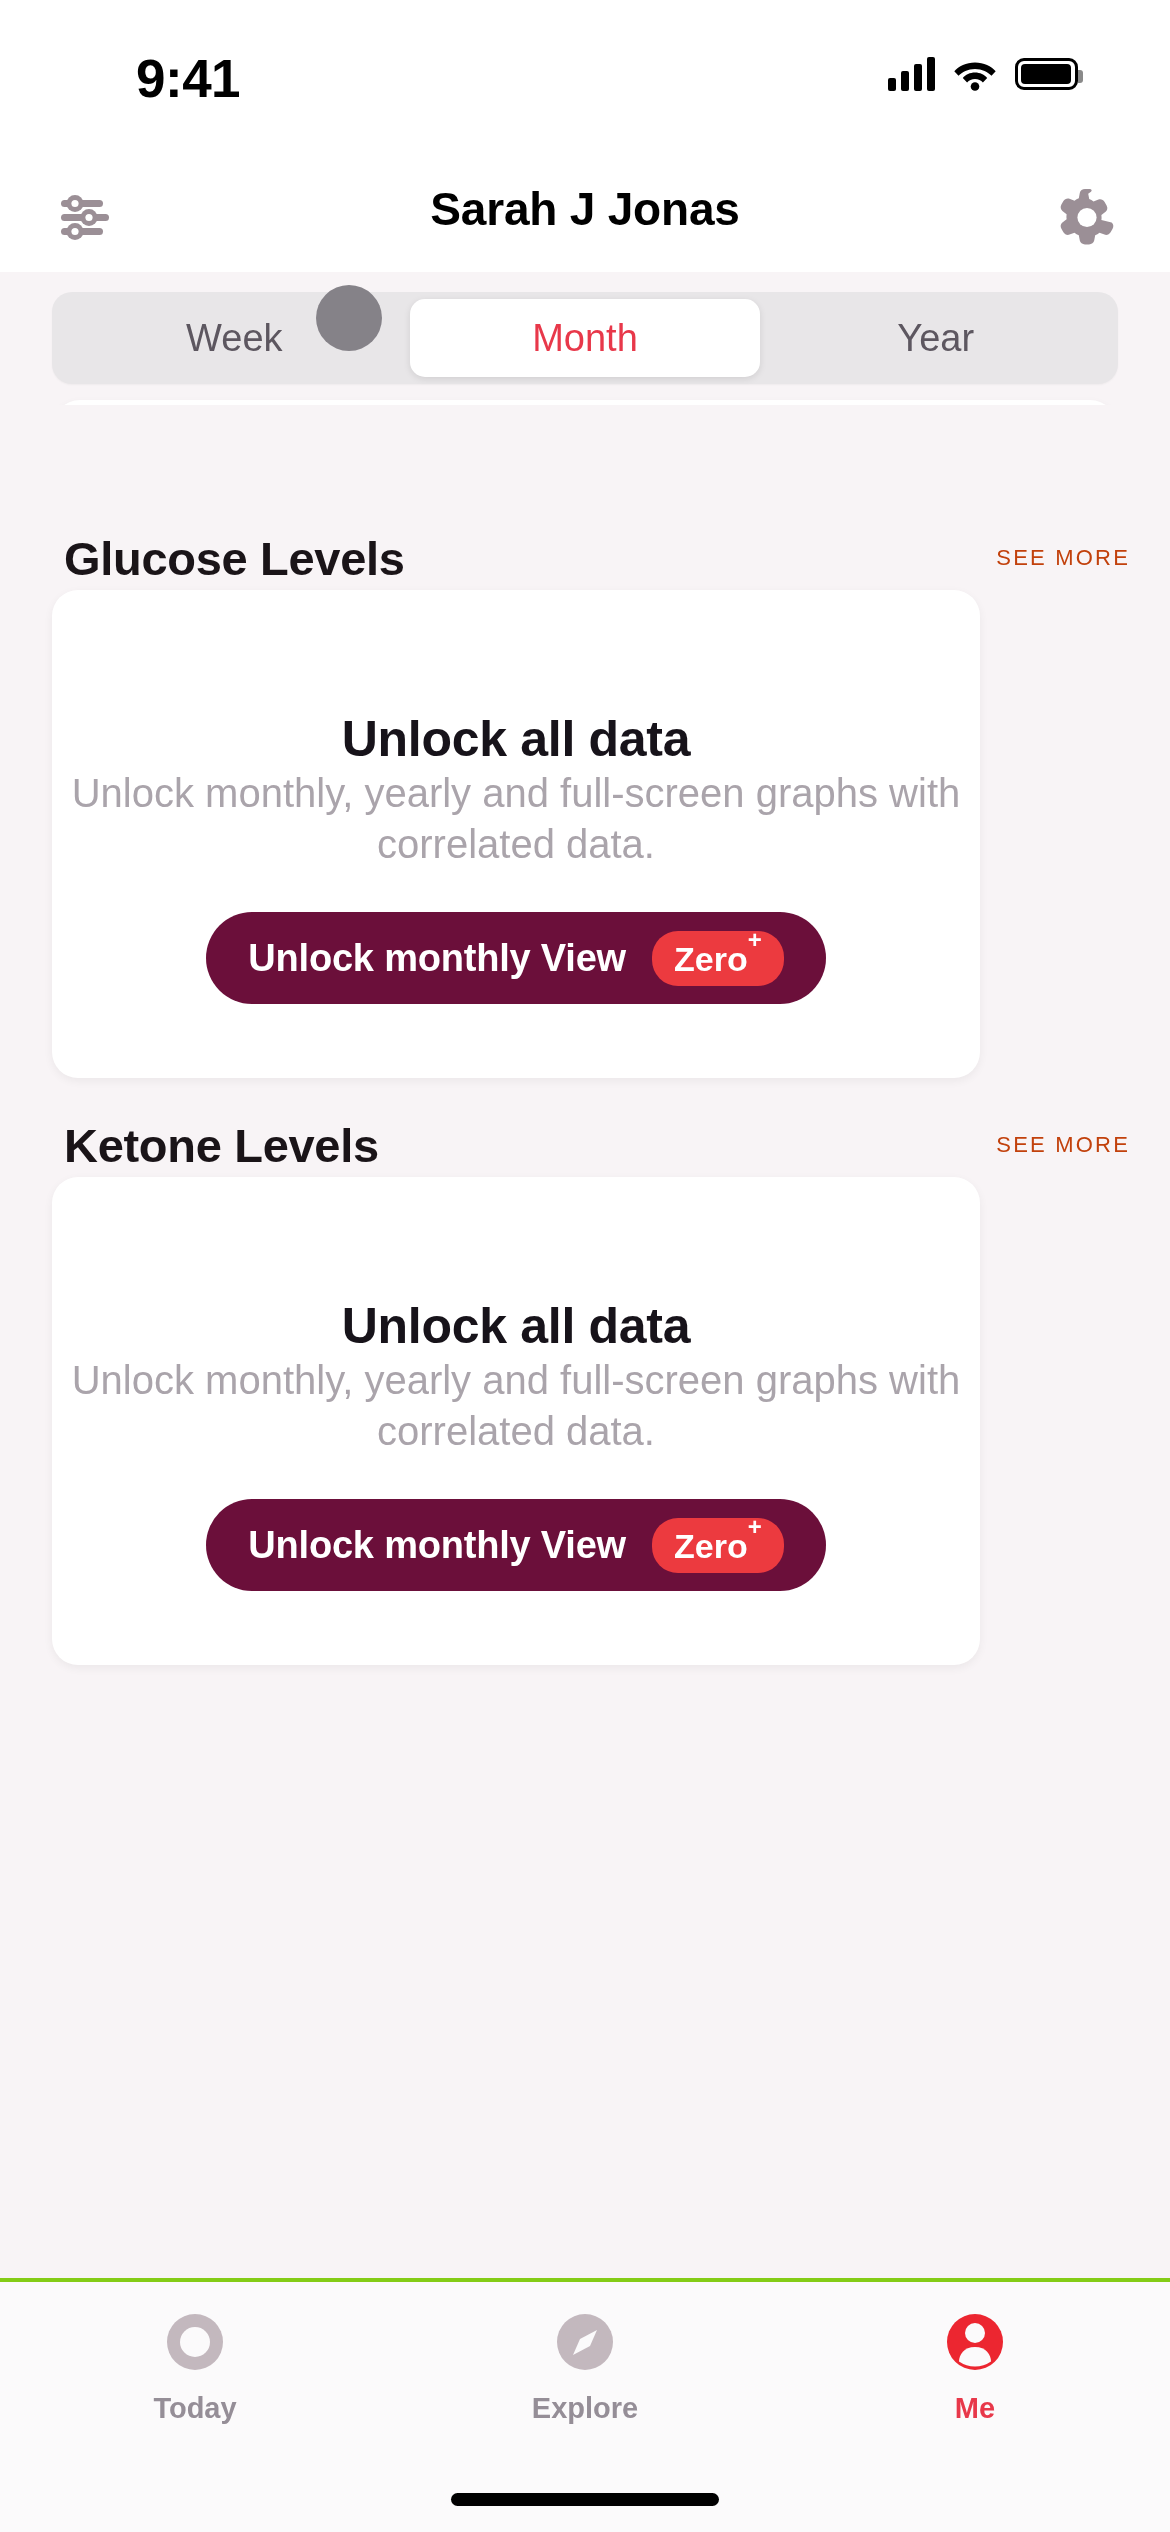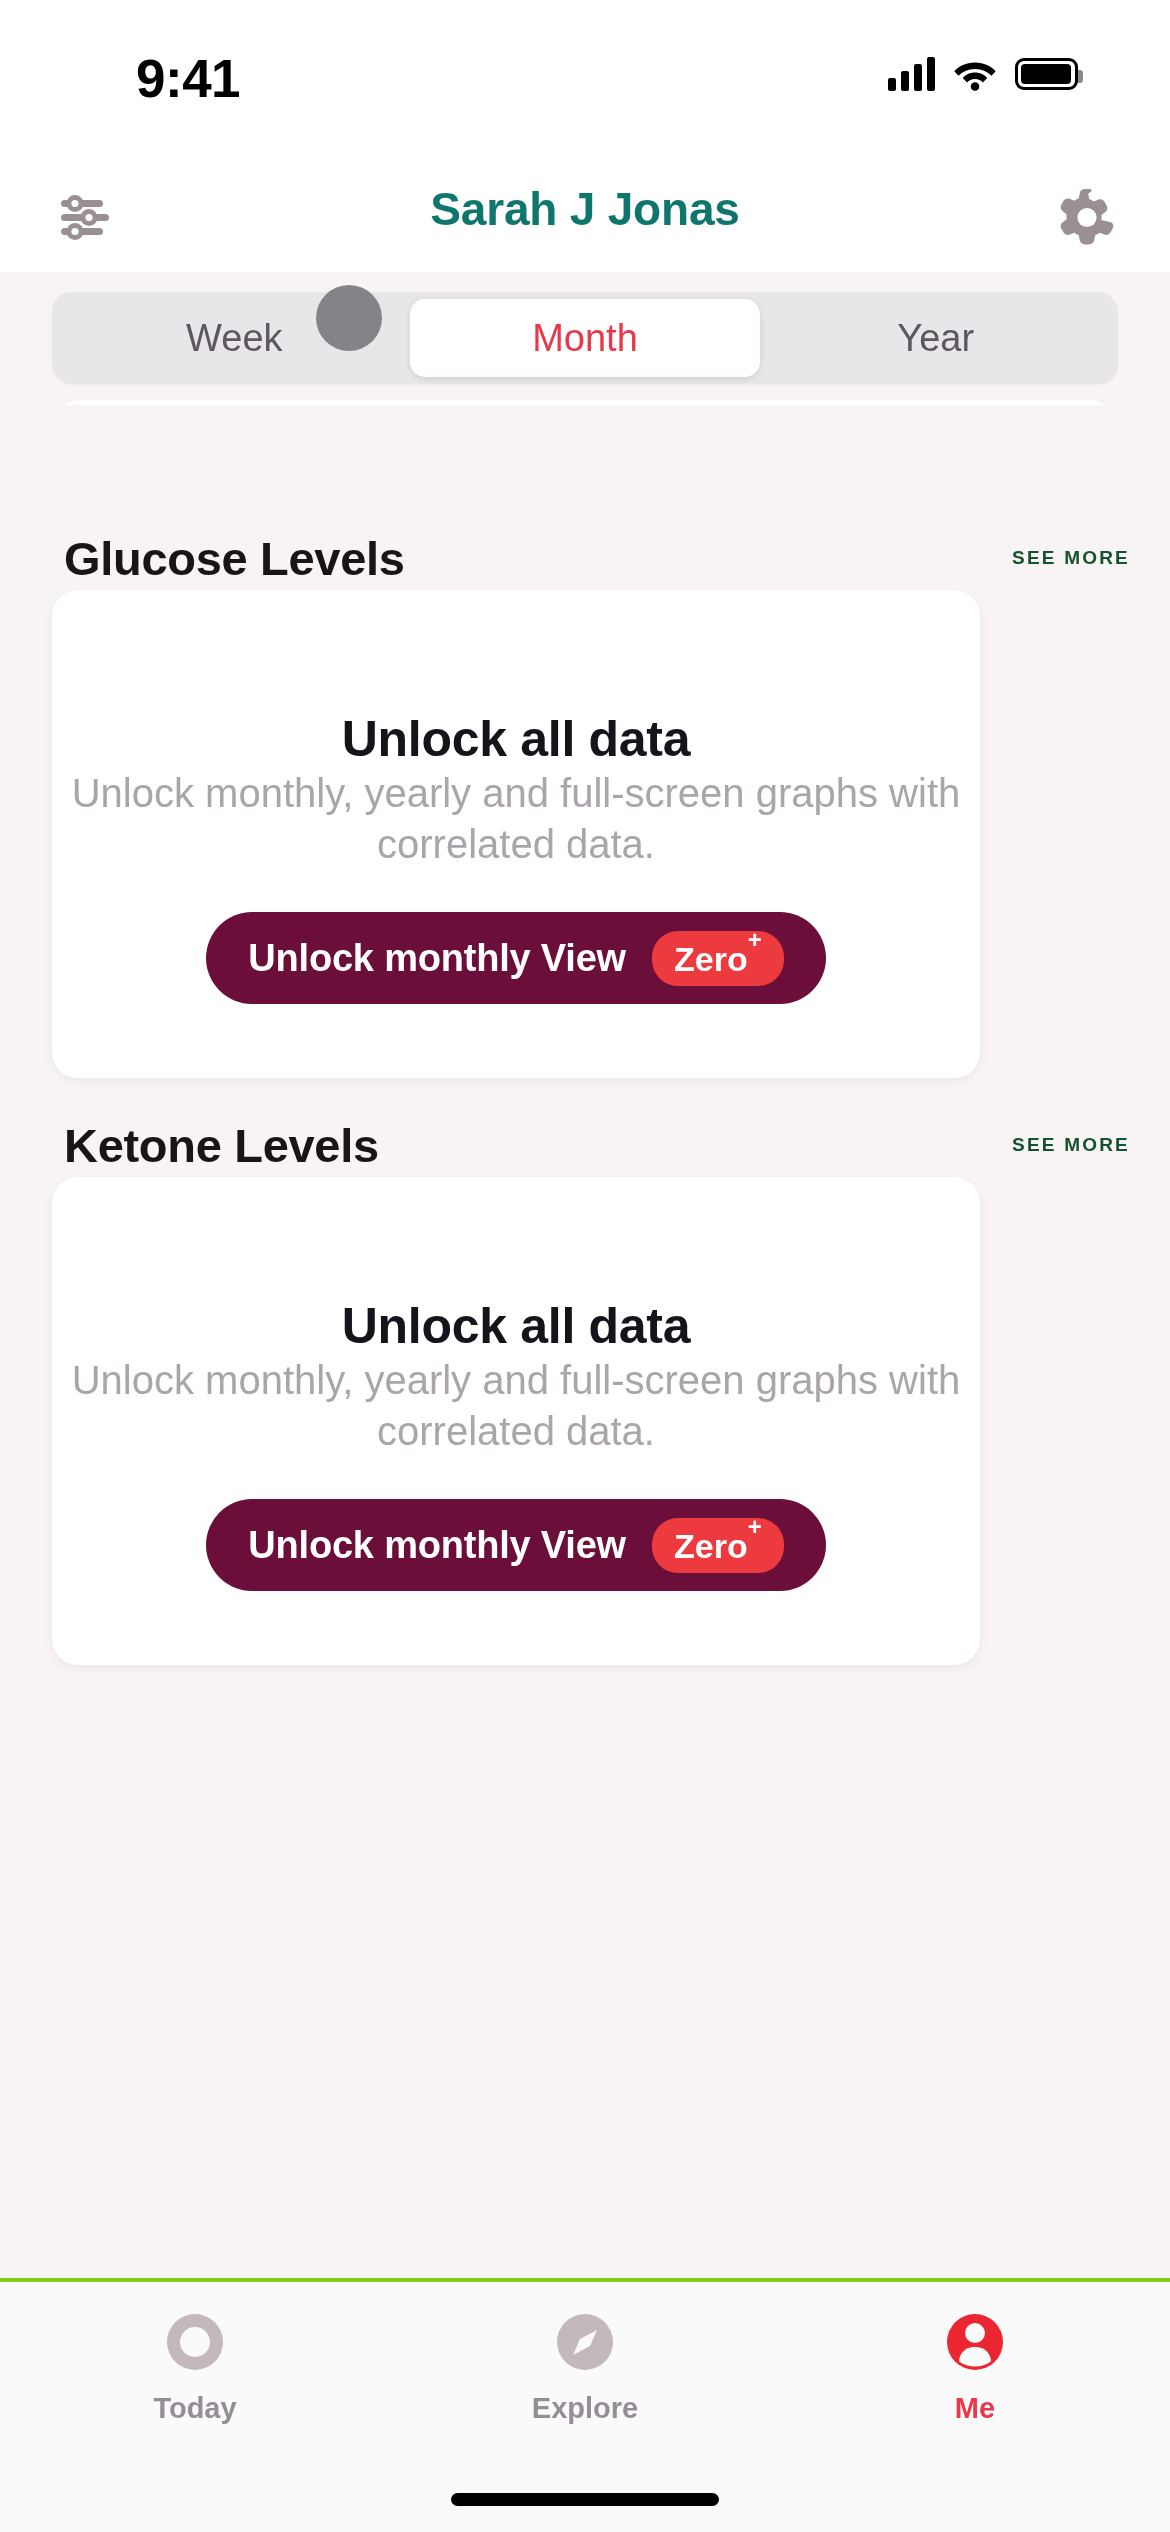--- a/index.html
+++ b/index.html
@@ -87,21 +87,21 @@
     background: #ffffff;
     z-index: 40;
   }
   .nav-title {
     position: absolute;
     left: 0; right: 0;
     top: 22px;
     text-align: center;
     font-size: 46px;
     font-weight: 700;
-    color: #0f766e;
+    color: #000000;
     letter-spacing: -0.2px;
   }
   .nav-left-icon {
     position: absolute;
     left: 52px; top: 24px;
     width: 66px; height: 66px;
     display: flex; align-items: center; justify-content: center;
   }
   .nav-right-icon {
     position: absolute;
@@ -191,24 +191,24 @@
     justify-content: space-between;
     margin-left: 12px;
   }
   .section-title {
     font-size: 47px;
     font-weight: 700;
     color: #1a1418;
     letter-spacing: -0.3px;
   }
   .see-more {
-    font-size: 19px;
-    font-weight: 700;
+    font-size: 22px;
+    font-weight: 400;
     letter-spacing: 2.2px;
-    color: #14532d;
+    color: #c2410c;
   }
 
   
   .card {
     position: absolute;
     left: 52px;
     width: 928px;
     background: #ffffff;
     border-radius: 26px;
     box-shadow: 0 3px 10px rgba(25,12,25,0.055);

